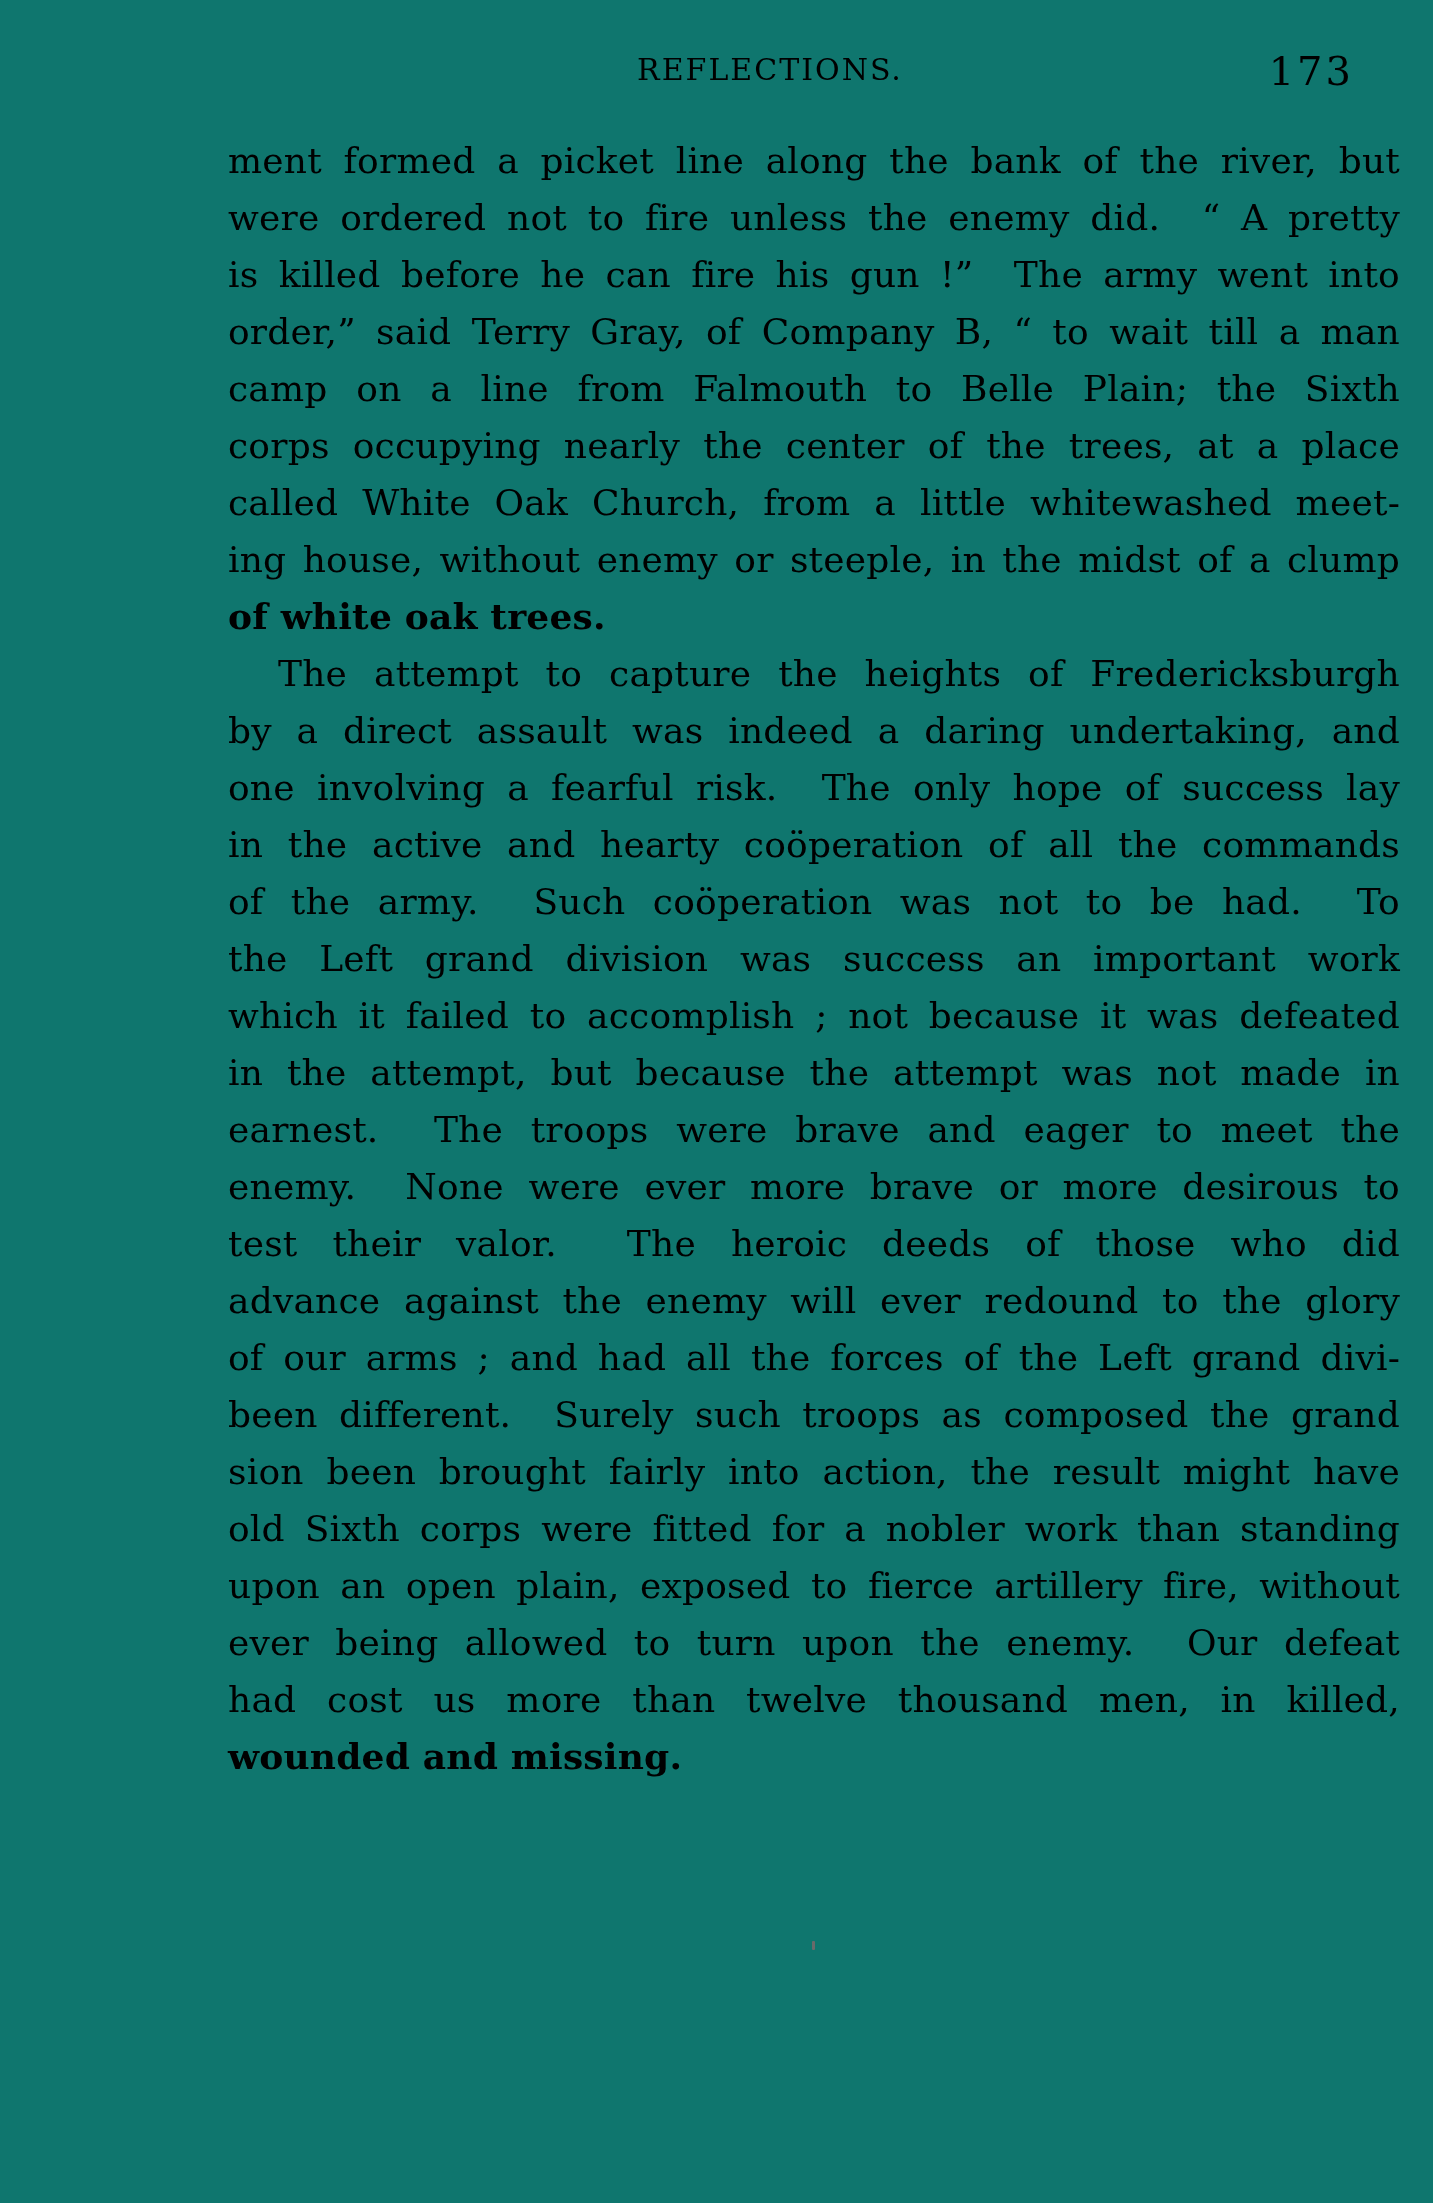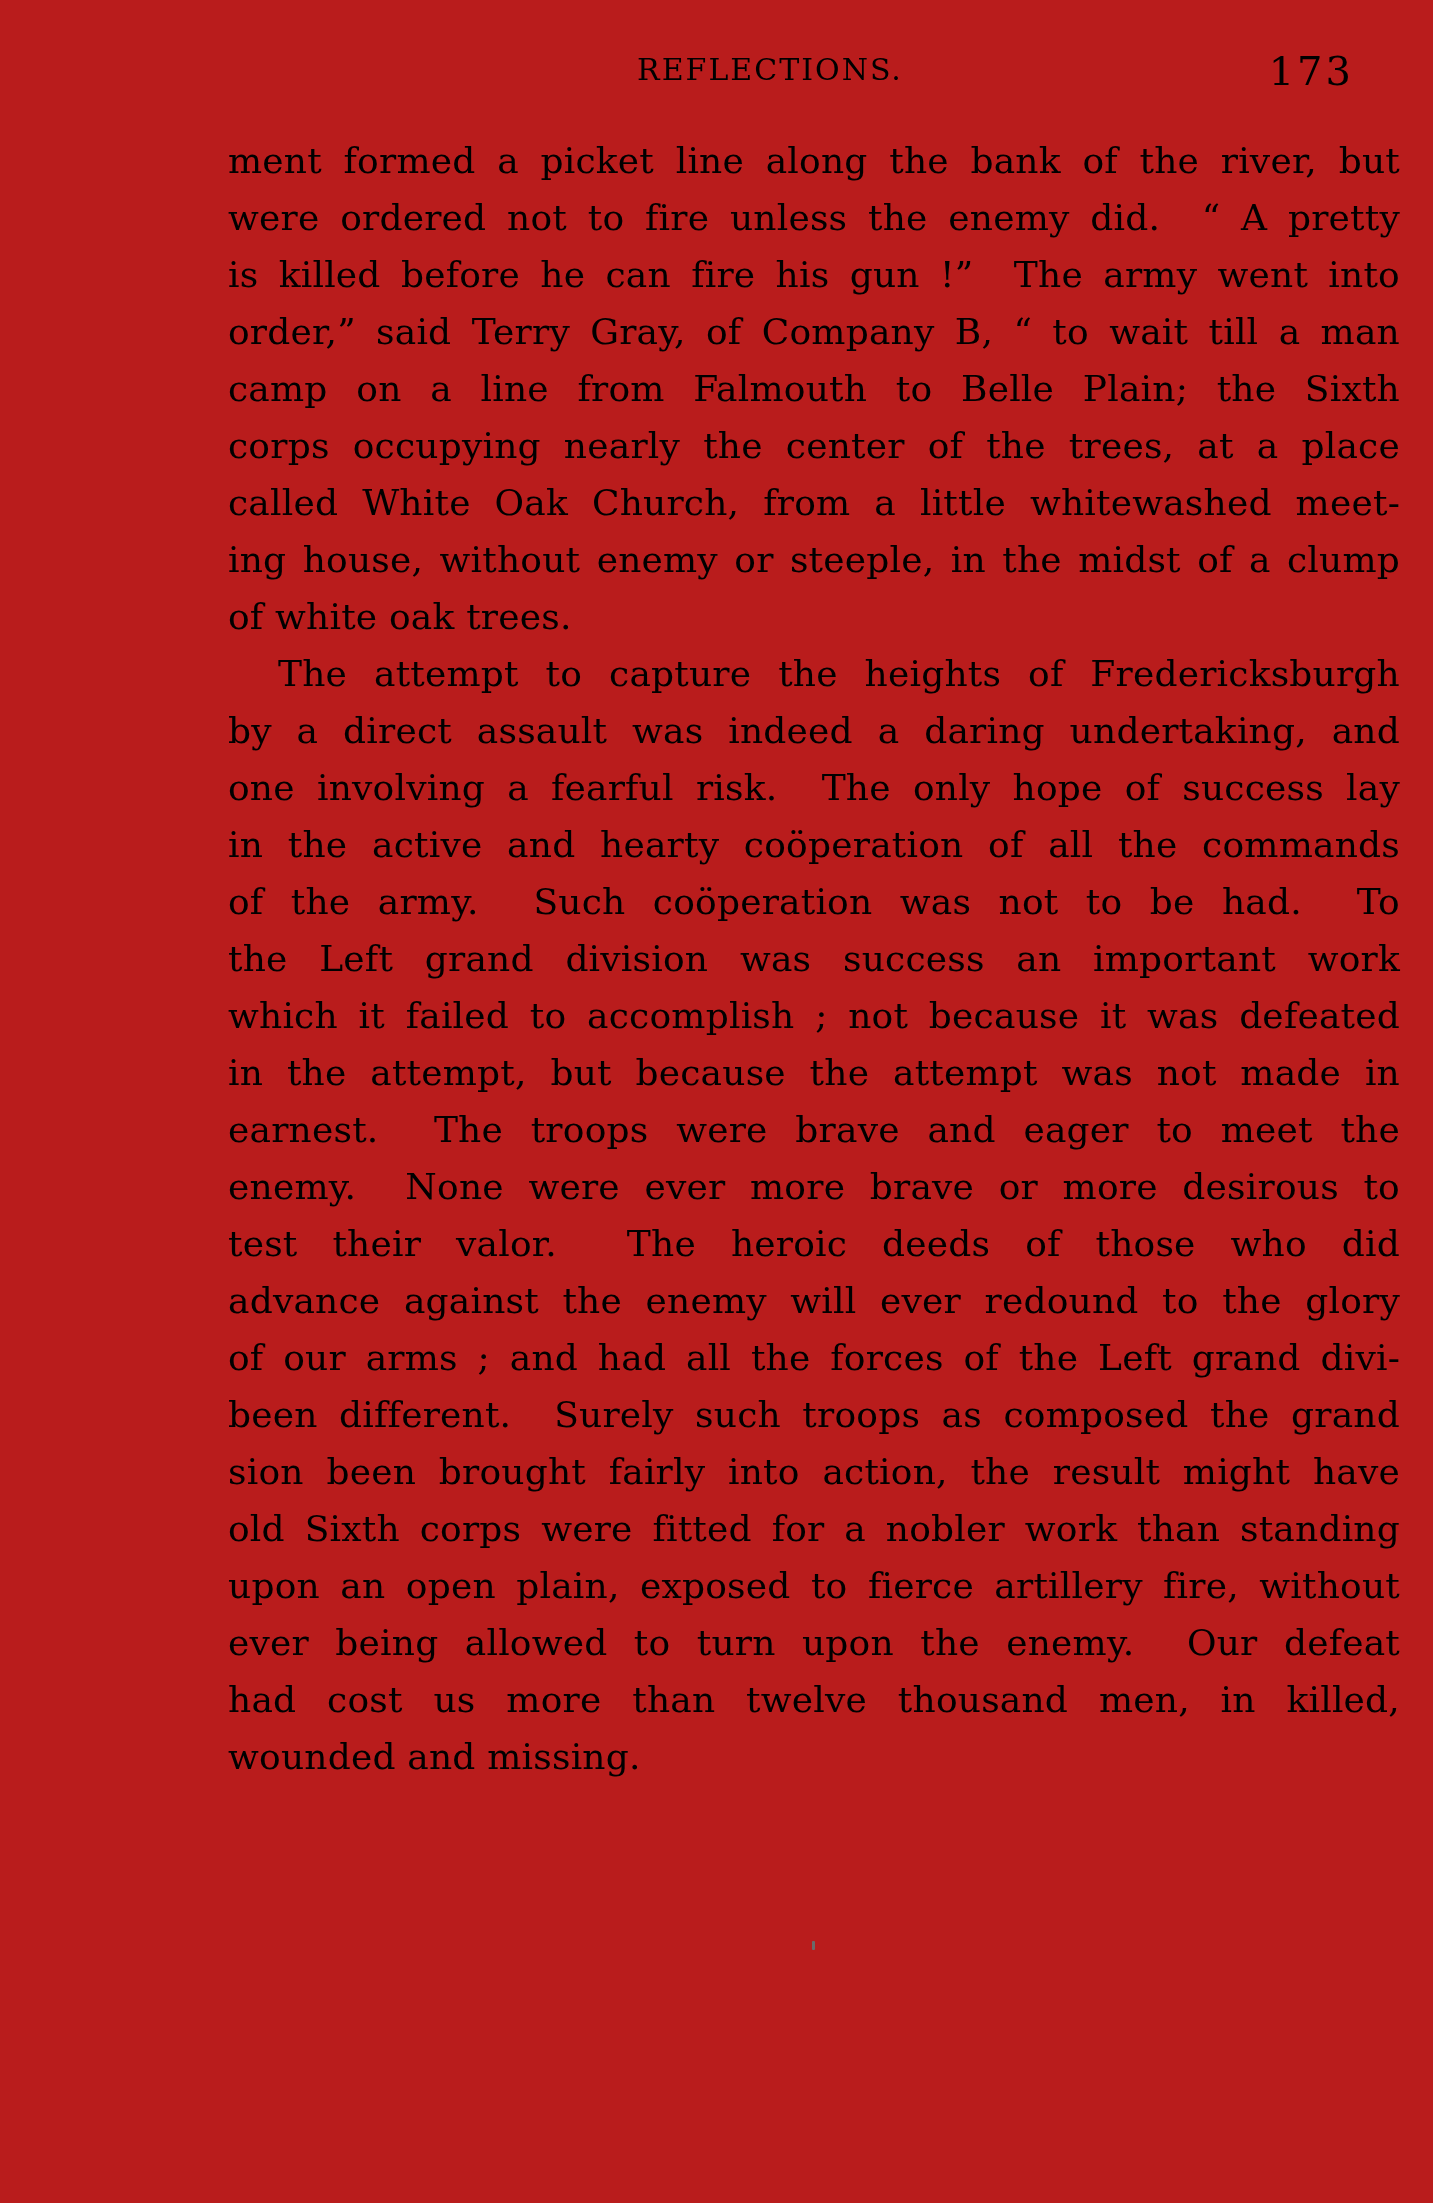--- a/index.html
+++ b/index.html
@@ -4,21 +4,21 @@
 <style>
   html, body {
     margin: 0;
     padding: 0;
     background: #ffffff;
   }
   .page {
     position: relative;
     width: 1433px;
     height: 2203px;
-    background: #b91c1c;
+    background: #0f766e;
     color: #000000;
     font-family: "DejaVu Serif", "Liberation Serif", serif;
     overflow: hidden;
   }
   .running-head {
     position: absolute;
     top: 52px;
     left: 184px;
     width: 1172px;
     height: 44px;
@@ -47,20 +47,21 @@
   .line {
     font-size: 36px;
     line-height: 57px;
     text-align: justify;
     text-align-last: justify;
     letter-spacing: 0.2px;
   }
   .line.para-end {
     text-align: left;
     text-align-last: left;
+    font-weight: bold;
   }
   .line.indent {
     text-indent: 50px;
   }
   .speck {
     position: absolute;
     left: 812px;
     top: 1941px;
     width: 3px;
     height: 9px;

